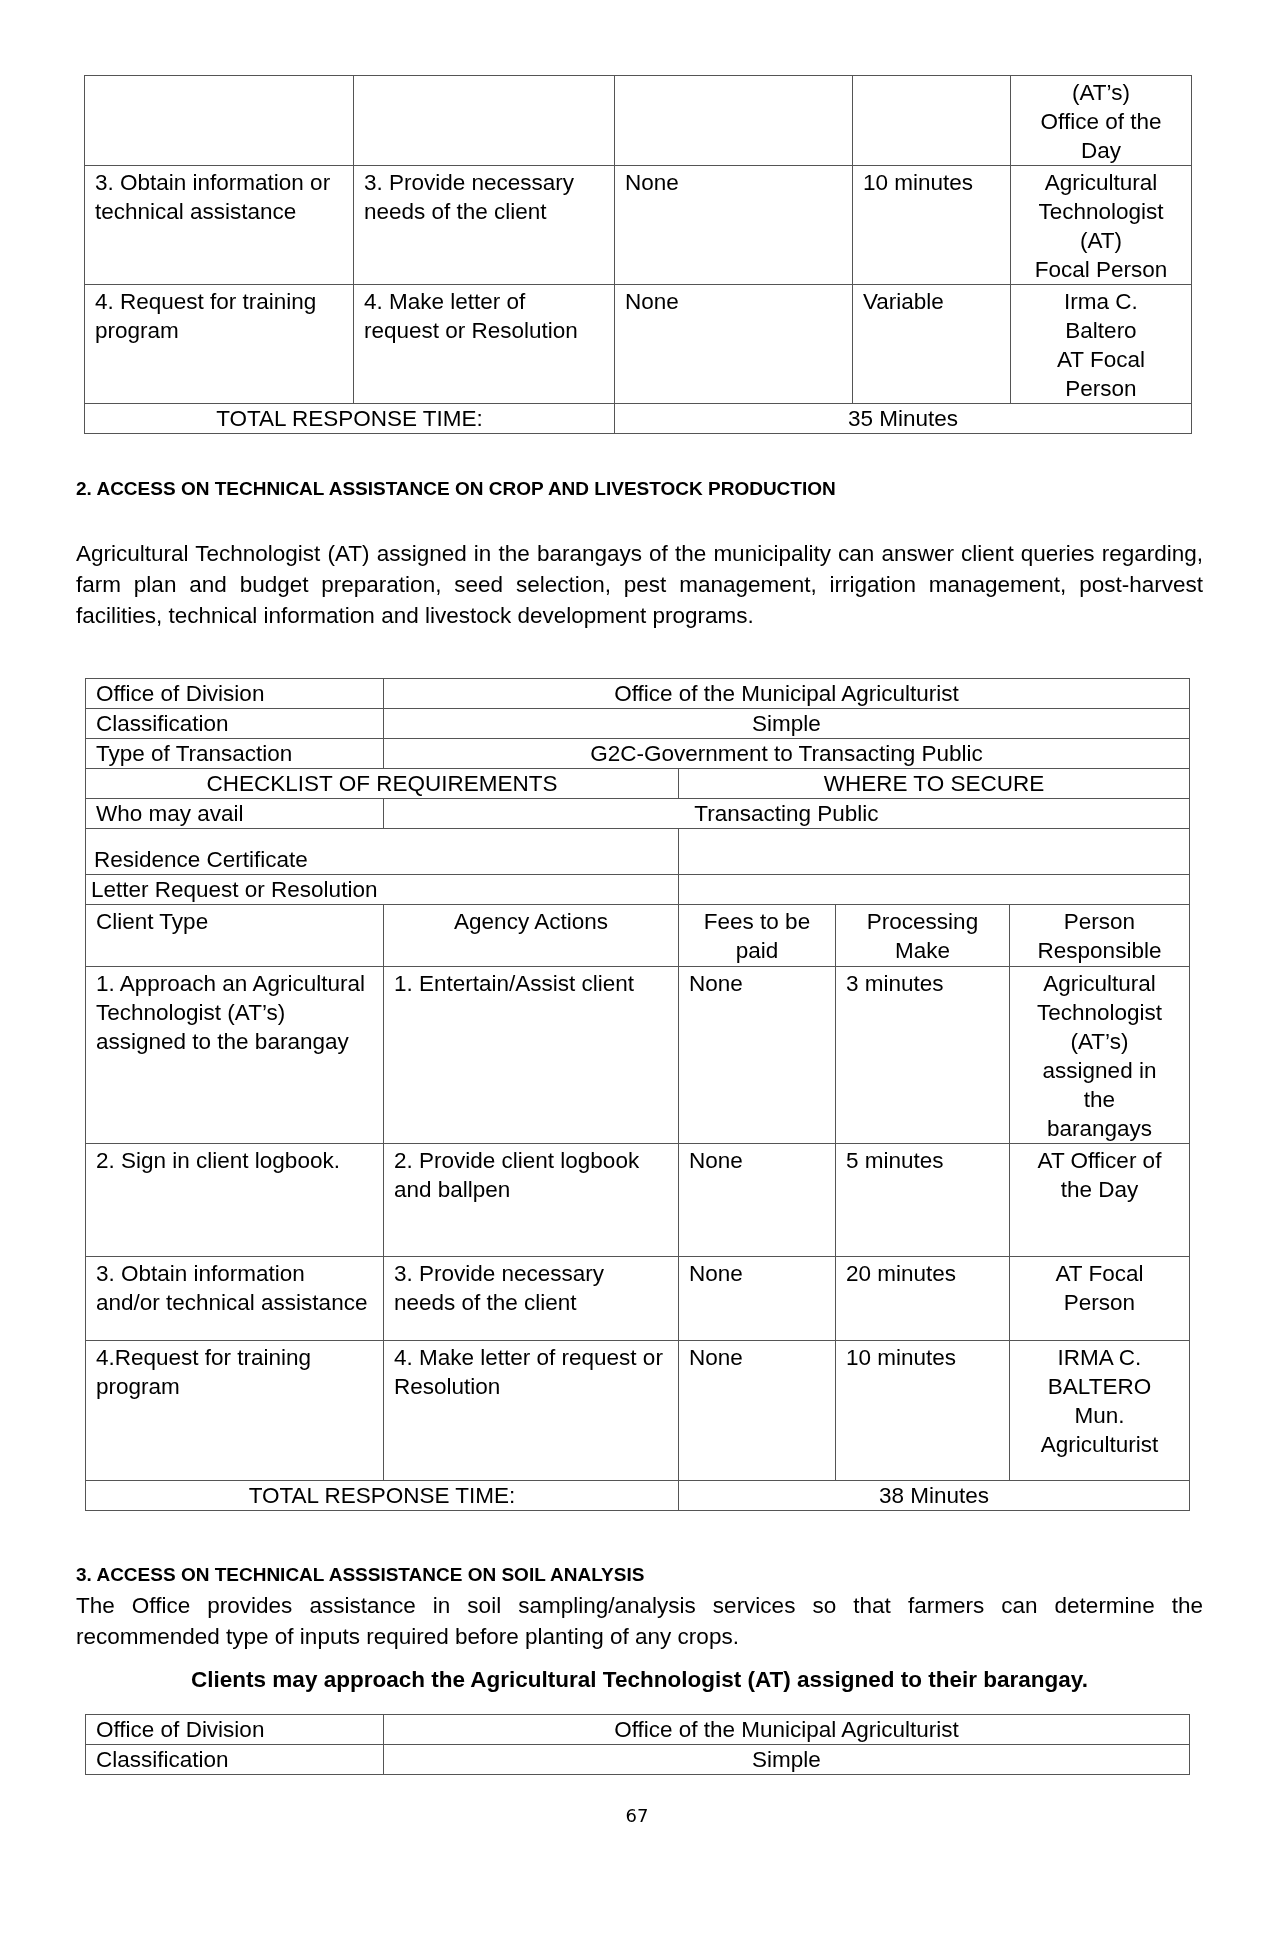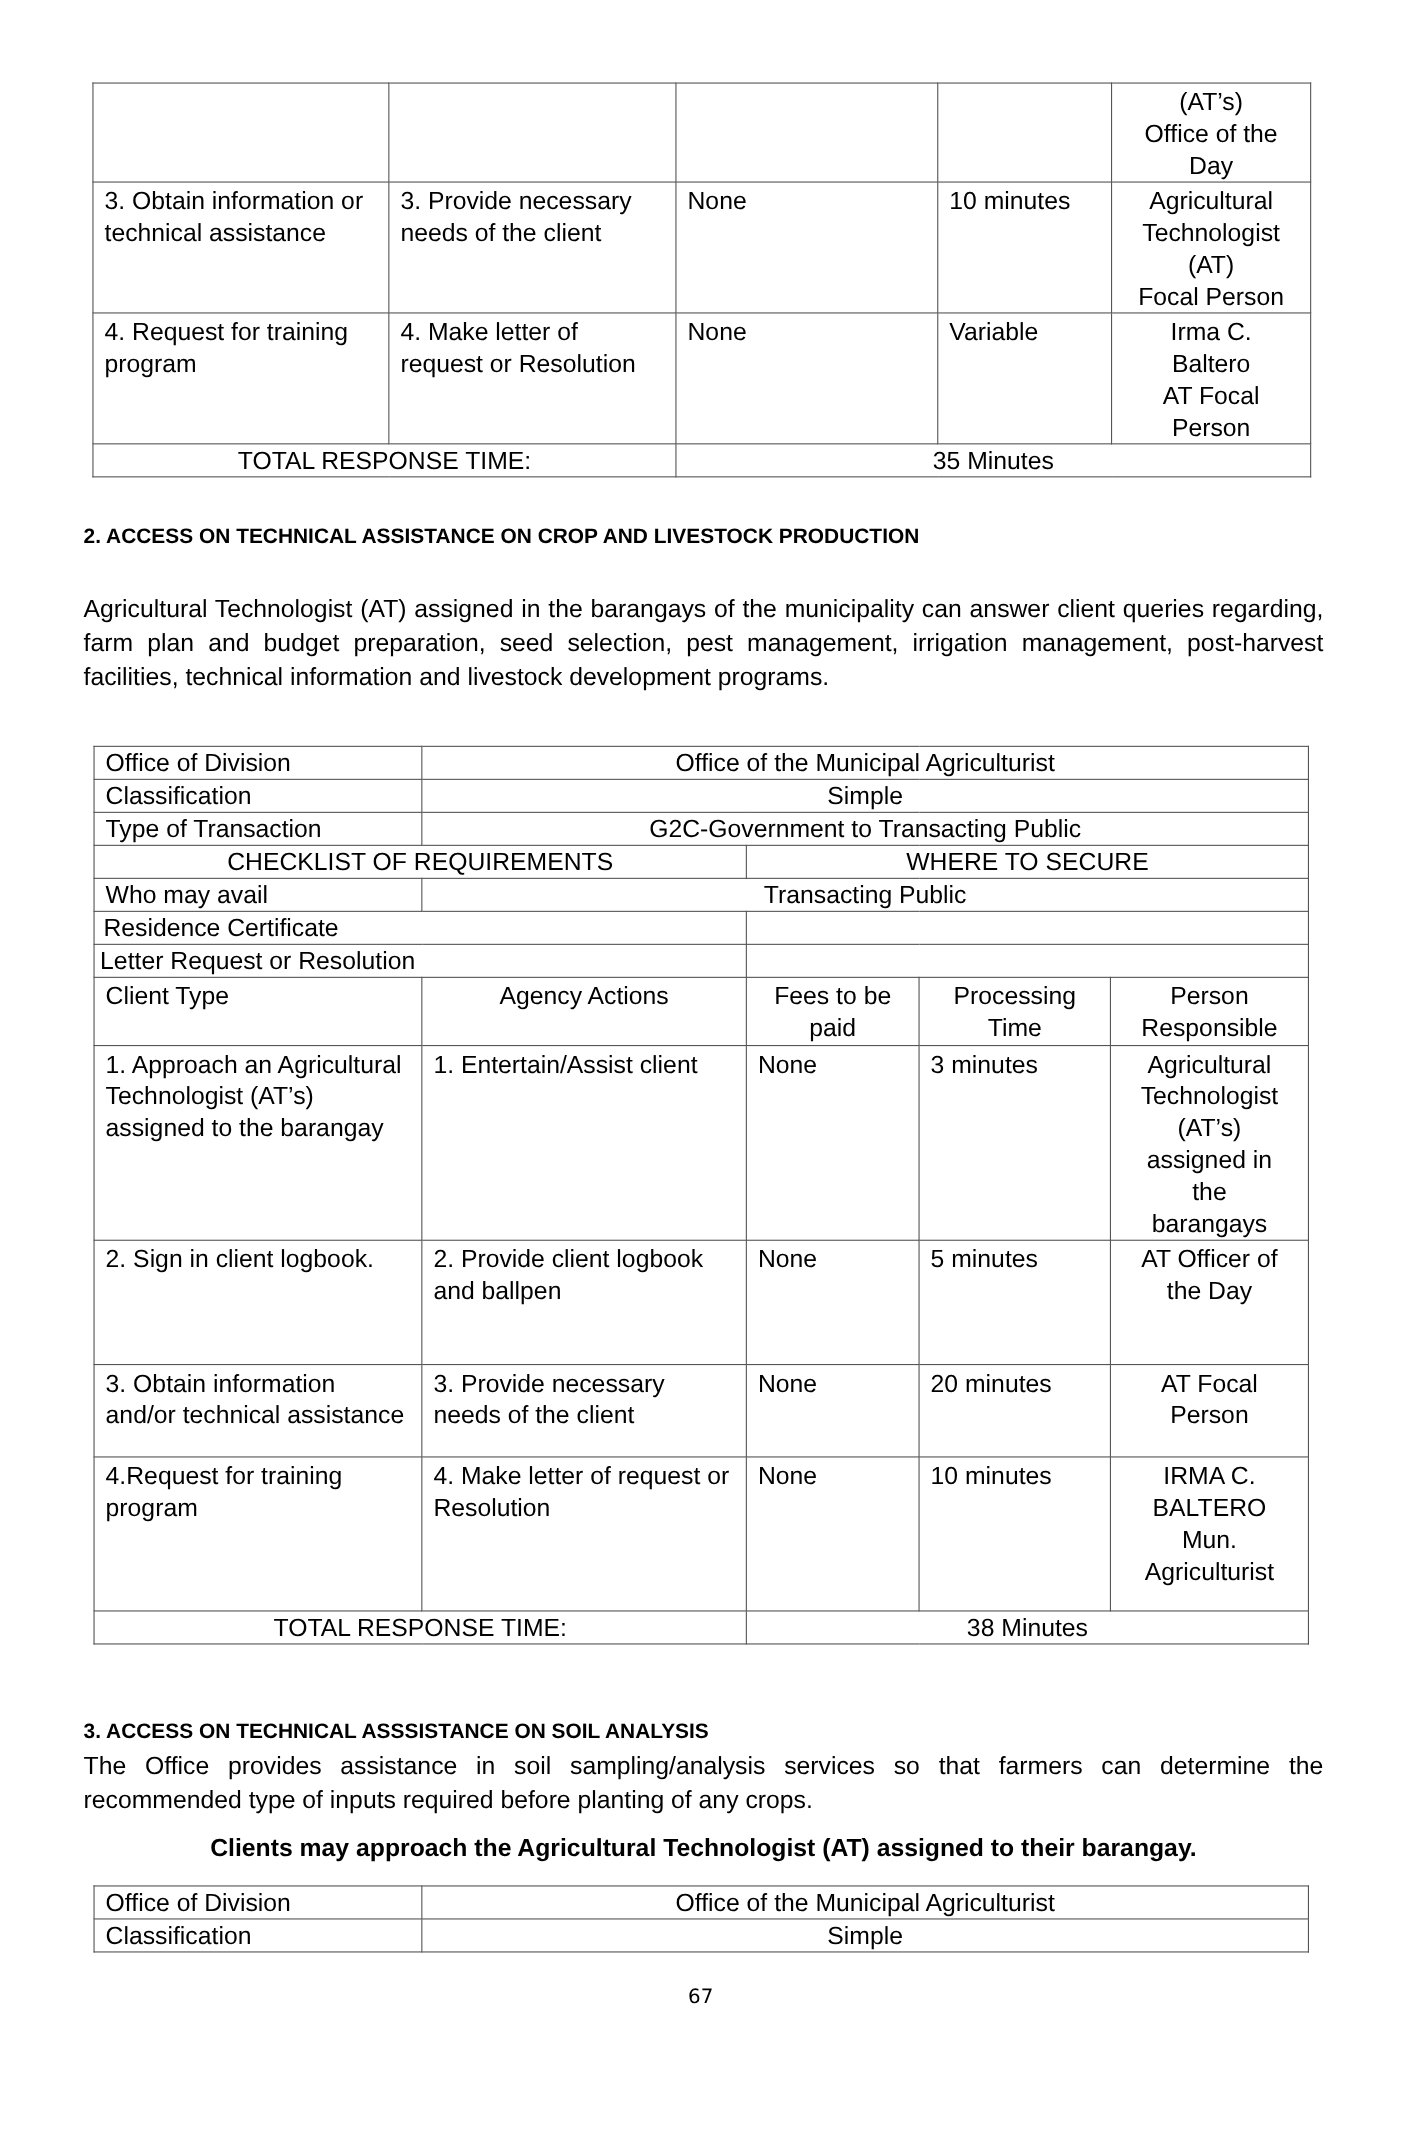--- a/index.html
+++ b/index.html
@@ -92,32 +92,32 @@
   </tr>
   <tr style="height:29px;">
     <td colspan="2" class="c" style="padding-top:0;">CHECKLIST OF REQUIREMENTS</td>
     <td colspan="3" class="c" style="padding-top:0;">WHERE TO SECURE</td>
   </tr>
   <tr style="height:29px;">
     <td style="padding-top:0;">Who may avail</td>
     <td colspan="4" class="c" style="padding-top:0;">Transacting Public</td>
   </tr>
   <tr style="height:29px;">
-    <td colspan="2" style="padding-top:0; padding-left:8px;">Residence Certificate</td>
+    <td colspan="2" style="padding-top:16px; padding-left:8px;">Residence Certificate</td>
     <td colspan="3" style="padding-top:0;"></td>
   </tr>
   <tr style="height:29px;">
     <td colspan="2" style="padding-top:0; padding-left:5px;">Letter Request or Resolution</td>
     <td colspan="3" style="padding-top:0;"></td>
   </tr>
   <tr style="height:62px;">
     <td class="b">Client Type</td>
     <td class="b c">Agency Actions</td>
     <td class="b c">Fees to be paid</td>
-    <td class="b c">Processing Time</td>
+    <td class="b c">Processing Make</td>
     <td class="b c">Person Responsible</td>
   </tr>
   <tr style="height:142px;">
     <td>1. Approach an Agricultural Technologist (AT’s) assigned to the barangay</td>
     <td>1. Entertain/Assist client</td>
     <td>None</td>
     <td>3 minutes</td>
     <td class="c" style="white-space:pre-line;">Agricultural
 Technologist
 (AT’s)

